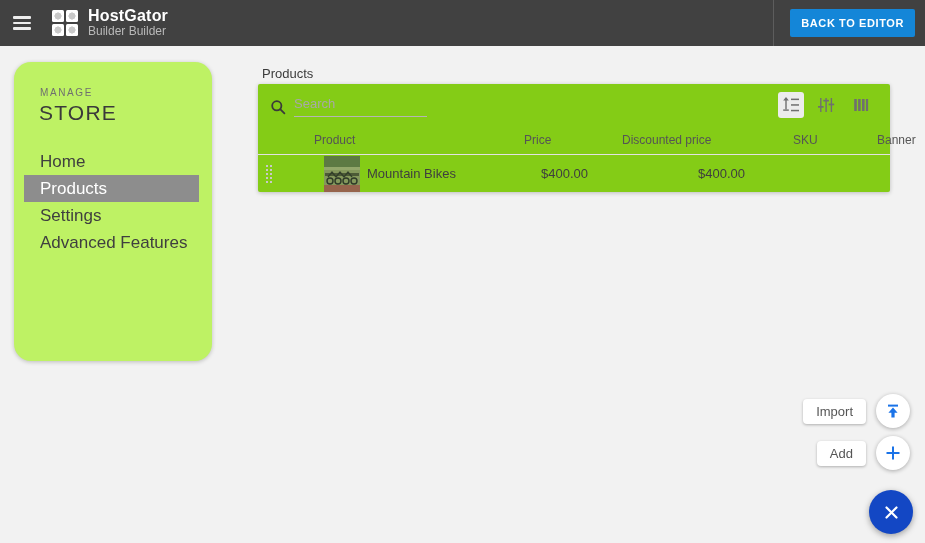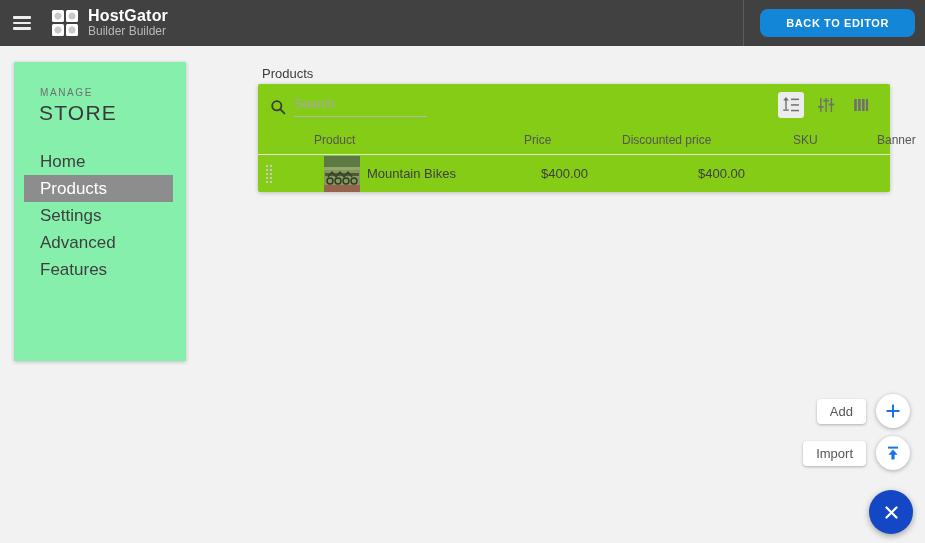--- a/index.html
+++ b/index.html
@@ -12,26 +12,26 @@
   .header{height:46px;background:#414141;display:flex;align-items:center;}
   .hamburger{width:40px;height:46px;display:flex;flex-direction:column;justify-content:center;align-items:center;gap:3px;cursor:pointer;margin-left:2px;}
   .hamburger span{display:block;width:18px;height:2.6px;background:#ededed;border-radius:1px;}
   .logo{display:grid;grid-template-columns:12px 12px;grid-template-rows:12px 12px;gap:2px;margin-left:10px;}
   .logo div{background:radial-gradient(circle at 50% 50%, #c9c9c9 0 3.4px, #ffffff 3.7px);border-radius:1.5px;}
   .brand{margin-left:10px;line-height:1.15;}
   .brand-name{font-size:16px;font-weight:bold;color:#ffffff;letter-spacing:.2px;}
   .brand-sub{font-size:12px;color:#b9b9b9;}
   .header-spacer{flex:1;}
   .header-divider{width:1px;align-self:stretch;background:#5d5d5d;}
-  .back-btn{background:#1486d8;color:#fff;border:none;border-radius:8px;
+  .back-btn{background:#1486d8;color:#fff;border:none;border-radius:2px;
     font-family:"Liberation Sans",sans-serif;font-size:11px;font-weight:bold;letter-spacing:.6px;
-    padding:8px 26px;margin:0 10px 0 16px;cursor:pointer;}
-  
-  .sidebar{position:absolute;left:14px;top:62px;width:172px;height:299px;background:#86efac;
-    box-shadow:0 1px 4px rgba(0,0,0,.22);}
+    padding:8px 11px;margin:0 10px 0 16px;cursor:pointer;}
+  
+  .sidebar{position:absolute;left:14px;top:62px;width:198px;height:299px;background:#bef264;
+    box-shadow:0 1px 4px rgba(0,0,0,.22);border-radius:17px;}
   .s-eyebrow{margin:25px 0 0 26px;font-size:10px;letter-spacing:1.6px;color:#6f6f6f;}
   .s-title{margin:3px 0 0 25px;font-size:21px;letter-spacing:1.2px;color:#3a3a3a;font-weight:normal;}
   .nav{margin-top:23px;}
   .nav-item{height:27px;line-height:27px;font-size:17px;color:#3f3f3f;padding-left:26px;cursor:pointer;}
   .nav-item.active{background:#8d8d8d;color:#fff;margin:0 13px 0 10px;padding-left:16px;}
   
   .page-heading{position:absolute;left:262px;top:66px;font-size:13px;color:#3b3b3b;}
   .card{position:absolute;left:258px;top:84px;width:632px;background:#84cc16;border-radius:2px;
     box-shadow:0 1px 4px rgba(0,0,0,.22);}
   .search-row{height:42px;display:flex;align-items:center;padding:0 16px 0 12px;}
@@ -192,37 +192,37 @@
             <circle cx="2" cy="8.5" r="1.7"></circle>
             <circle cx="2" cy="15" r="1.7"></circle>
         </svg>
       </span>
     </div>
   </div>
 </div>
 
 <div class="fab-stack">
   <div class="fab-row">
+    <div class="fab-label">Import</div>
+    <button class="fab-mini">
+      <span style="display:flex;">
+        <svg width="16" height="16" viewBox="0 0 16 16" fill="#1a73e8">
+          <rect x="3" y="1.6" width="10" height="2"></rect>
+          <path d="M8 4.6l4.6 5.2H9.6v4.6H6.4V9.8H3.4z"></path>
+        </svg>
+      </span>
+    </button>
+  </div>
+  <div class="fab-row">
     <div class="fab-label">Add</div>
     <button class="fab-mini">
       <span style="display:flex;">
         <svg width="16" height="16" viewBox="0 0 16 16">
           <line x1="8" y1="1.5" x2="8" y2="14.5" stroke="#1a73e8" stroke-width="2"></line>
           <line x1="1.5" y1="8" x2="14.5" y2="8" stroke="#1a73e8" stroke-width="2"></line>
-        </svg>
-      </span>
-    </button>
-  </div>
-  <div class="fab-row">
-    <div class="fab-label">Import</div>
-    <button class="fab-mini">
-      <span style="display:flex;">
-        <svg width="16" height="16" viewBox="0 0 16 16" fill="#1a73e8">
-          <rect x="3" y="1.6" width="10" height="2"></rect>
-          <path d="M8 4.6l4.6 5.2H9.6v4.6H6.4V9.8H3.4z"></path>
         </svg>
       </span>
     </button>
   </div>
   <button class="fab-close">
     <span style="display:flex;">
       <svg width="15" height="15" viewBox="0 0 15 15">
         <line x1="2.5" y1="2.5" x2="12.5" y2="12.5" stroke="#ffffff" stroke-width="2.2" stroke-linecap="round"></line>
         <line x1="12.5" y1="2.5" x2="2.5" y2="12.5" stroke="#ffffff" stroke-width="2.2" stroke-linecap="round"></line>
       </svg>

